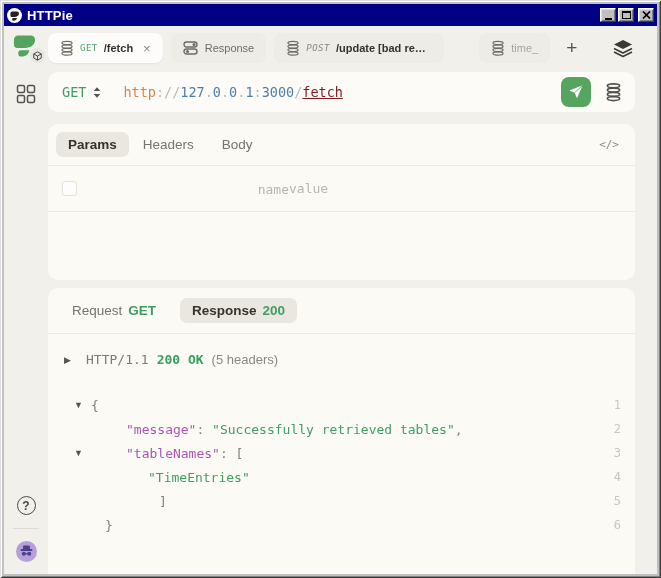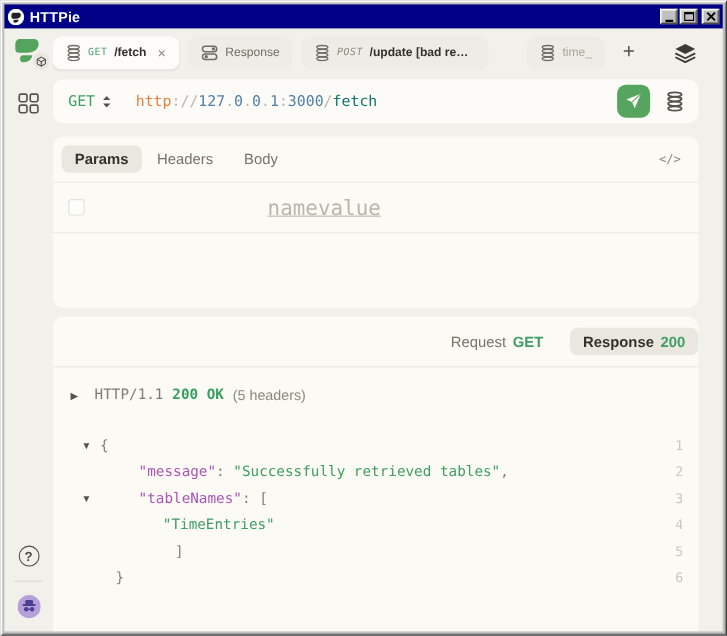--- a/index.html
+++ b/index.html
@@ -58,21 +58,21 @@
   
   .url-row { margin-top:9px; height:40px; position:relative; }
   .url-card { position:absolute; left:0; right:0; top:0; bottom:0; background:#fcfbf8;
     border-radius:10px; display:flex; align-items:center; padding-left:14px; }
   .method-select { display:flex; align-items:center; gap:7px;
     font-family:"DejaVu Sans Mono", monospace; font-size:13.5px; color:#3f9e63; }
   .url-text { margin-left:22px; font-family:"DejaVu Sans Mono", monospace; font-size:13.5px; }
   .tk-scheme { color:#dd8441; }
   .tk-sep { color:#bab8af; }
   .tk-host { color:#4d7fa8; }
-  .tk-path { color:#0f766e; }
+  .tk-path { color:#7f1d1d;text-decoration:underline; }
   .send-btn { position:absolute; right:44px; top:5px; width:30px; height:30px;
     background:#56a55e; border-radius:8px; display:flex; align-items:center; justify-content:center; }
   .url-stack { position:absolute; right:13px; top:10px; }
 
   
   .card { background:#fbfaf5; border-radius:10px; }
   .params-card { margin-top:12px; height:156px;text-align:right; }
   .response-card { margin-top:8px; flex:1; border-radius:10px 10px 0 0; overflow:hidden; }
 
   .card-tabs { height:42px; display:flex; align-items:center; padding:0 16px 0 8px;
@@ -83,25 +83,25 @@
   .seg .seg-green { color:#3f9e63; font-weight:600; }
   .code-toggle { margin-left:auto; color:#8b897f; font-size:11px;
     font-family:"DejaVu Sans Mono", monospace; }
 
   
   .kv-row { height:46px; display:flex; align-items:center; padding-left:14px;
     border-bottom:1px solid #eceae2; }
   .checkbox { width:15px; height:15px; border:1px solid #e3e1d8; background:#fdfdfb;
     border-radius:3px; flex:none; }
   .kv-name { margin-left:15px; width:197px; }
-  .kv-ph { font-family:"DejaVu Sans Mono", monospace; font-size:19px; color:#b9b7ad;text-decoration:underline; }
+  .kv-ph { font-family:"DejaVu Sans Mono", monospace; font-size:13px; color:#b9b7ad; }
 
   
   .resp-tabs { padding-left:12px; height:46px; border-bottom:1px solid #eceae2;
-    display:flex; align-items:center; gap:12px;justify-content:flex-end; }
+    display:flex; align-items:center; gap:12px; }
   .status-line { margin-top:18px; padding-left:16px; display:flex; align-items:center;
     gap:8px; font-size:13px; }
   .fold-arrow { font-size:9px; color:#55534b; width:14px; }
   .mono { font-family:"DejaVu Sans Mono", monospace;text-align:center; }
   .proto { color:#7d7b72; }
   .status-ok { color:#37a060; font-weight:bold; }
   .headers-meta { color:#8b897f; }
 
   .code-area { margin-top:26px; }
   .code-line { display:flex; align-items:center; height:24px; padding-left:26px;

